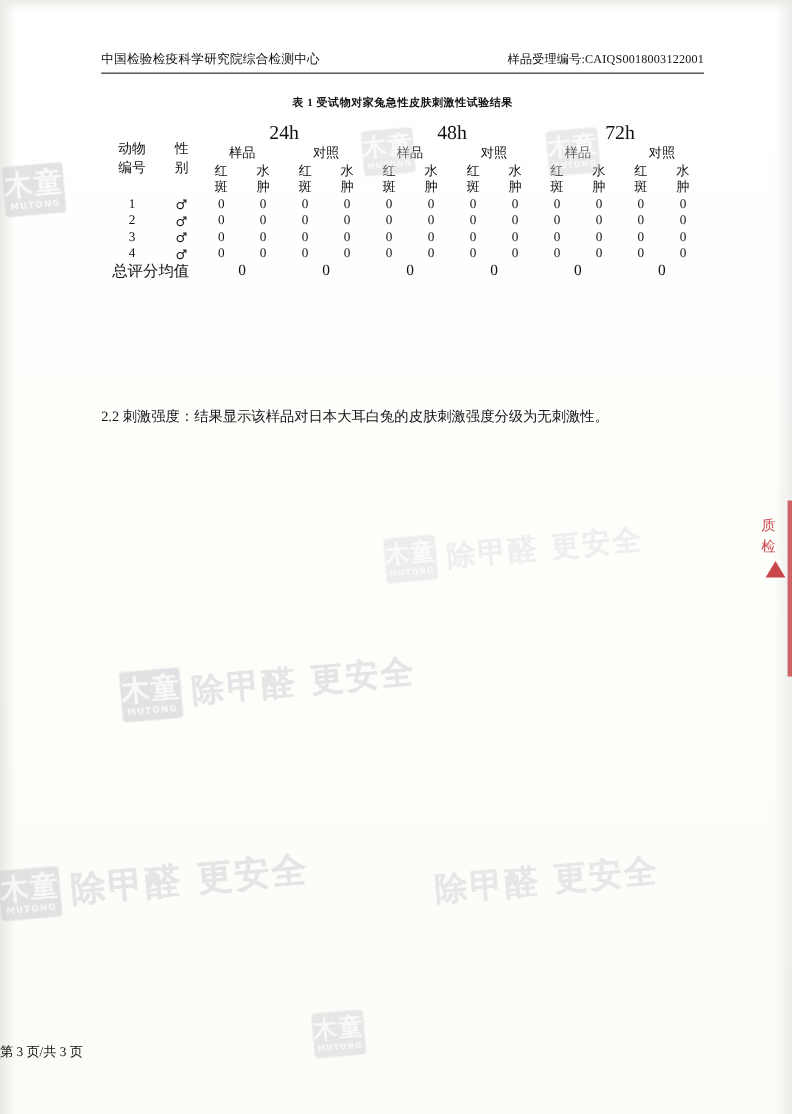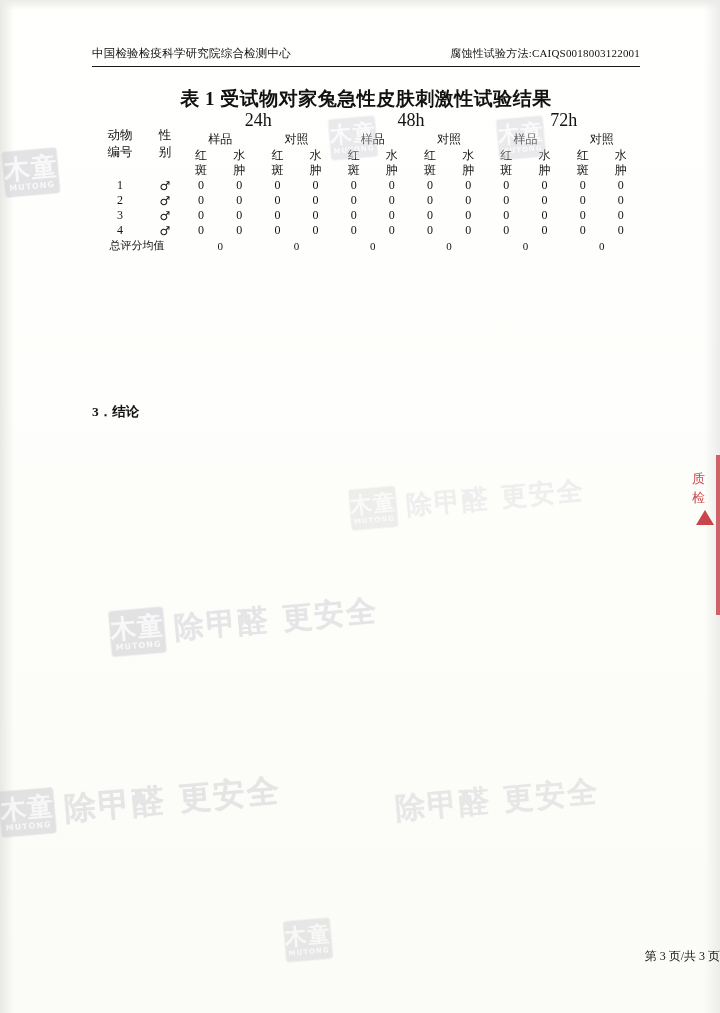--- a/index.html
+++ b/index.html
@@ -71,21 +71,21 @@
     background: #1a1a1a;
   }
 
   
   .table-title {
     position: absolute;
     top: 86px;
     left: 92px;
     width: 548px;
     text-align: center;
-    font-size: 19px;
+    font-size: 10px;
     font-weight: bold;
     letter-spacing: 0.5px;
   }
 
   
   .tbl-wrap {
     position: absolute;
     left: 92px;
     top: 110px;
     width: 548px;
@@ -130,21 +130,21 @@
   }
   .valrow td {
     font-size: 12px;
     padding: 6.5px 0;
   }
   .sex-sym {
     font-family: "DejaVu Sans", sans-serif;
     font-size: 12px;
   }
   .sum-row td {
-    font-size: 11px;
+    font-size: 14px;
     padding: 6px 0;
   }
   .sum-label {
     font-size: 12.5px;
   }
 
   
   .para {
     position: absolute;
     left: 92px;
@@ -157,21 +157,21 @@
   .p-3title { top: 400px; font-weight: bold; font-size: 13.5px; }
   .p-concl { top: 428px; }
   .indent { text-indent: 26px; }
 
   
   .footer {
     position: absolute;
     left: 0;
     right: 0;
     top: 948px;
-    text-align: right;
+    text-align: left;
     font-size: 12px;
   }
 
   
   .wm {
     position: absolute;
     pointer-events: none;
     user-select: none;
     opacity: 0.5;
   }
@@ -260,21 +260,21 @@
 
 <div class="page">
 
   <div class="scan-edge-left"></div>
   <div class="scan-edge-right"></div>
   <div class="scan-edge-top"></div>
 
   <div class="header">
     <div class="org">中国检验检疫科学研究院综合检测中心</div>
     <div class="sample">
-      <span>腐蚀性试验方法:</span><span>CAIQS0018003122001</span>
+      <span>样品受理编号:</span><span>CAIQS0018003122001</span>
     </div>
   </div>
   <div class="header-rule"></div>
 
   <div class="table-title">表 1 受试物对家兔急性皮肤刺激性试验结果</div>
 
   <div class="tbl-wrap">
     <table class="data">
       <colgroup>
         <col class="c-animal">
@@ -442,22 +442,22 @@
           <td colspan="2">0</td>
           <td colspan="2">0</td>
           <td colspan="2">0</td>
           <td colspan="2">0</td>
           <td colspan="2">0</td>
         </tr>
       </tbody>
     </table>
   </div>
 
-
-  <div class="para p-3title">3．结论</div>
+  <div class="para p-22">2.2 刺激强度：结果显示该样品对日本大耳白兔的皮肤刺激强度分级为无刺激性。</div>
+
 
 
   <div class="footer">
     <span>第 3 页/共 3 页</span>
   </div>
 
   <div class="wm wm-row" id="wm1">
     <span class="wm-logo wm-size-l">
       <span class="cn">木童</span>
       <span class="en">MUTONG</span>

